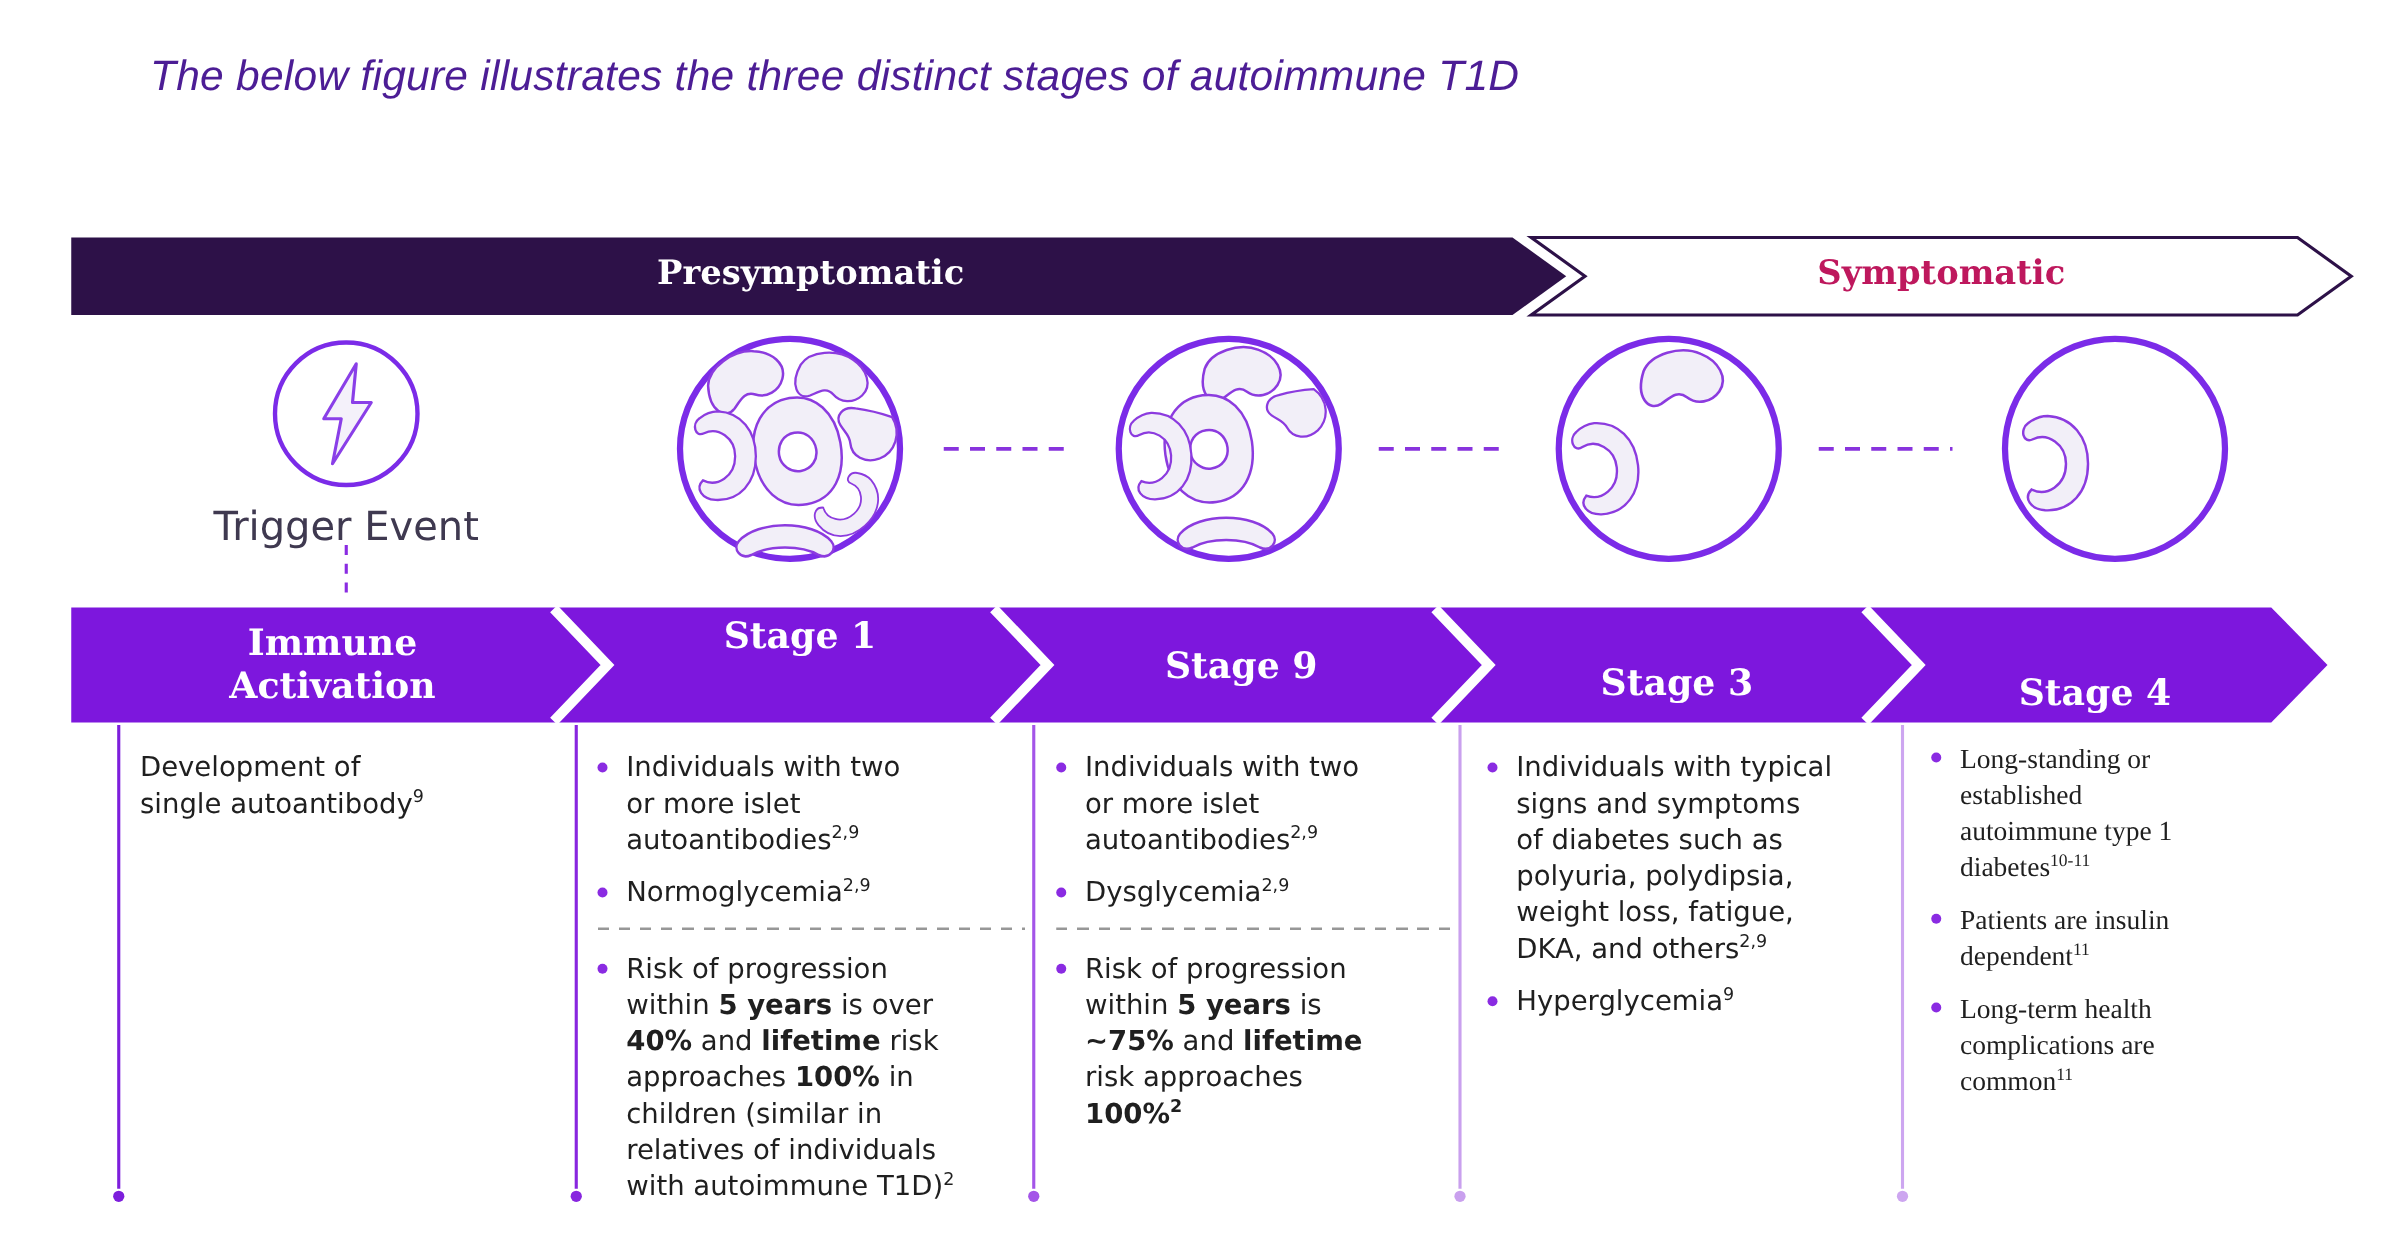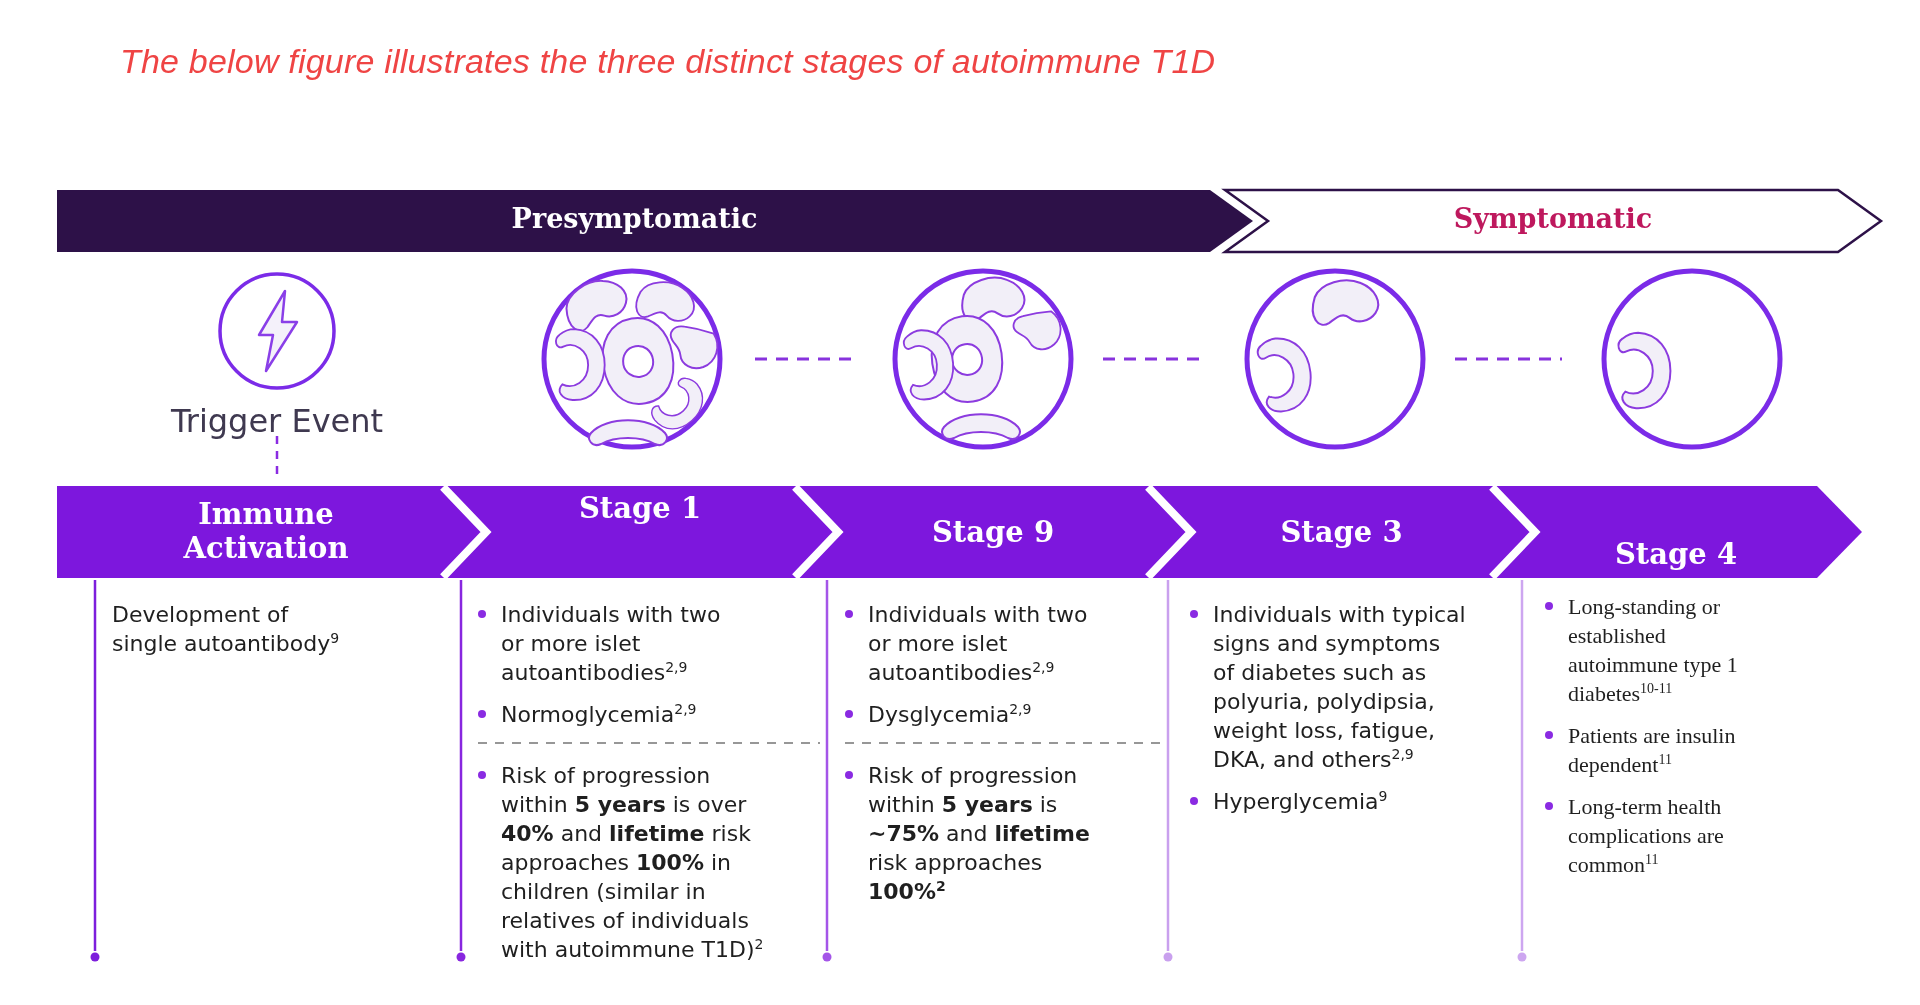--- a/index.html
+++ b/index.html
@@ -2,24 +2,24 @@
 <html><head>
 <meta charset="utf-8">
 <style>
   html,body{margin:0;padding:0;background:#fff;}
   .canvas{position:relative;width:1920px;height:1005px;background:#fff;overflow:hidden;
           font-family:"DejaVu Sans",sans-serif;color:#1f1f1f;}
   svg.layer{position:absolute;left:0;top:0;z-index:0;}
   .overlay{position:absolute;z-index:1;}
 
   .title{left:120px;top:42px;font-family:"Liberation Sans",sans-serif;
-         font-style:italic;font-size:34px;color:#ef4444;letter-spacing:.2px;}
+         font-style:italic;font-size:34px;color:#4c1d95;letter-spacing:.2px;}
 
   .bannerLabel{font-family:"DejaVu Serif",serif;font-weight:bold;font-size:27px;text-align:center;}
-  .presLabel{left:57px;width:1155px;top:203px;color:#ffffff;}
+  .presLabel{left:57px;width:1155px;top:203px;color:#ffffff;padding-left:14px;}
   .sympLabel{left:1268px;width:570px;top:203px;color:#be185d;}
 
   .bandLabel{font-family:"DejaVu Serif",serif;font-weight:bold;font-size:29px;color:#ffffff;
              text-align:center;line-height:34px;}
 
   .triggerLabel{left:157px;width:240px;top:402px;font-size:32px;color:#3f3950;text-align:center;}
 
   .col{position:absolute;z-index:1;font-size:22px;line-height:29px;color:#1f1f1f;}
   .li{display:flex;align-items:flex-start;margin-bottom:13px;}
   .dot{width:8px;height:8px;border-radius:50%;background:#8A2BE2;margin:10px 15px 0 0;flex:none;}
@@ -114,21 +114,21 @@
   <div class="overlay title">The below figure illustrates the three distinct stages of autoimmune T1D</div>
 
   <div class="overlay bannerLabel presLabel">Presymptomatic</div>
   <div class="overlay bannerLabel sympLabel">Symptomatic</div>
 
   <div class="overlay triggerLabel">Trigger Event</div>
 
   <div class="overlay bandLabel" style="left:156px;width:220px;top:497px;">Immune Activation</div>
   <div class="overlay bandLabel" style="left:485px;width:310px;top:491px;">Stage 1</div>
   <div class="overlay bandLabel" style="left:838px;width:310px;top:515px;">Stage 9</div>
-  <div class="overlay bandLabel" style="left:1191px;width:301px;top:515px;">Stage 3</div>
+  <div class="overlay bandLabel" style="left:1191px;width:301px;top:529px;">Stage 3</div>
   <div class="overlay bandLabel" style="left:1535px;width:282px;top:537px;">Stage 4</div>
 
   <div class="col" style="left:112px;top:600px;width:340px;">
     <div class="li">
       <span class="txt">Development of<br>single autoantibody<sup>9</sup></span>
     </div>
   </div>
 
   <div class="col" style="left:478px;top:600px;width:345px;">
     <div class="li">

